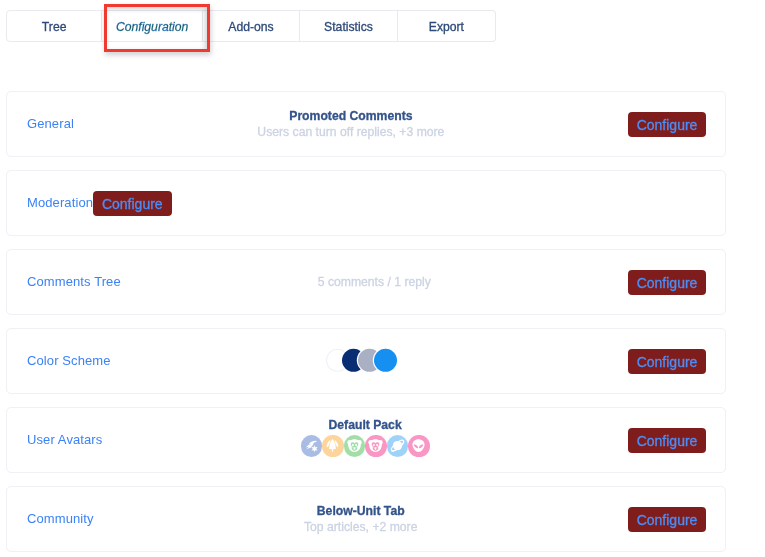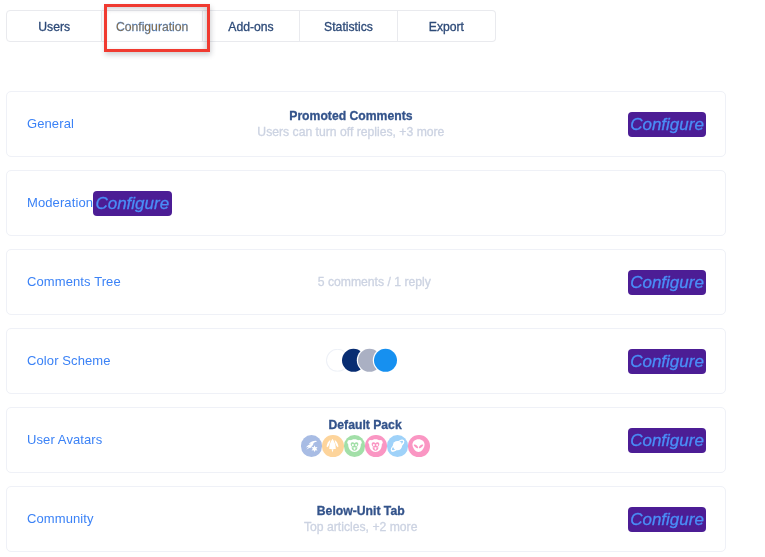--- a/index.html
+++ b/index.html
@@ -18,21 +18,21 @@
     height: 32px; background: #fff;
     border: 1.1px solid #e9eaee;
     border-left: none;
     display: flex; align-items: center; justify-content: center;
     font-size: 12.2px; font-weight: 400; color: #2d4a78;
     -webkit-text-stroke: 0.3px #2d4a78;
     padding-top: 2px;
   }
   .tab:first-child { border-left: 1.1px solid #e9eaee; border-radius: 4px 0 0 4px; }
   .tab:last-child  { border-radius: 0 4px 4px 0; text-align: right; }
-  .tab.active { color: #a16207; -webkit-text-stroke: 0.3px #3d8bf7; }
+  .tab.active { color: #14532d; font-style: italic; -webkit-text-stroke: 0.3px #3d8bf7; }
 
   .annot-box {
     position: absolute; left: 104px; top: 4px; width: 106px; height: 48px;
     border: 3.5px solid #f03a30;
     box-shadow: 1px 3px 5px rgba(40,45,60,0.22), inset -2px 2px 5px rgba(40,45,60,0.22);
   }
 
   
   .rows { position: absolute; left: 6px; top: 91px; width: 720px; }
   .row {
@@ -54,27 +54,26 @@
     white-space: nowrap; line-height: 16px;
   }
   .summary-sub {
     font-size: 12.2px; font-weight: 400; color: #ccd3e2;
     -webkit-text-stroke: 0.3px #ccd3e2;
     white-space: nowrap; line-height: 16px;
   }
   .row-action { flex: none; }
   .configure-btn {
     width: 78.5px; height: 25px; border-radius: 4px;
-    background: #4c1d95; color: #4a8ef7;
-    font-size: 17px; font-weight: 400;
+    background: #7f1d1d; color: #4a8ef7;
+    font-size: 14px; font-weight: 400;
     -webkit-text-stroke: 0.3px #4a8ef7;
     display: flex; align-items: center; justify-content: center;
     border: none; font-family: inherit; cursor: pointer; padding: 1px 0 0 0;
     margin-right: -1.3px;
-    font-style: italic;
   }
 
   
   .swatches { display: flex; justify-content: center; align-items: center; padding-right: 15.4px;
               transform: translateY(-1.2px); }
   .swatch { width: 23px; height: 23px; border-radius: 50%; margin-left: -7px; flex: none;
             box-shadow: 0 0 0 1.2px #ffffff; }
   .swatch:first-child { margin-left: 0; }
 
   
@@ -85,21 +84,21 @@
   .avatar {
     width: 21.5px; height: 21.5px; border-radius: 50%; flex: none;
     display: flex; align-items: center; justify-content: center;
   }
   .avatar svg { display: block; width: 17px; height: 17px; }
 </style>
 </head>
 <body>
 
 <div class="tabbar" id="tabbar">
-    <div class="tab" style="width: 96.3px;">Users</div>
+    <div class="tab" style="width: 96.3px;">Tree</div>
     <div class="tab active" style="width: 100.7px;">Configuration</div>
     <div class="tab" style="width: 97px;">Add-ons</div>
     <div class="tab" style="width: 98px;">Statistics</div>
     <div class="tab" style="width: 97.8px;">Export</div>
   </div>
 <div class="annot-box"></div>
 <div class="rows" id="rows">
     <div class="row">
       <div class="row-title">General</div>
       <div class="row-summary text-preview">

